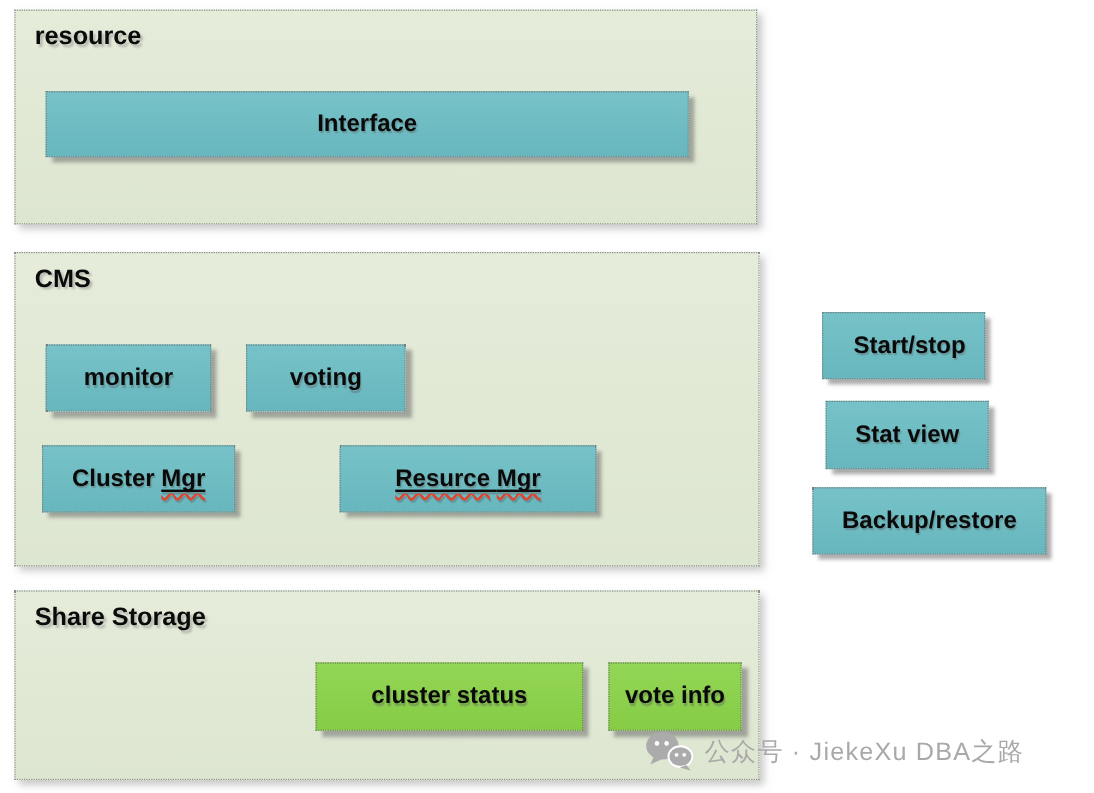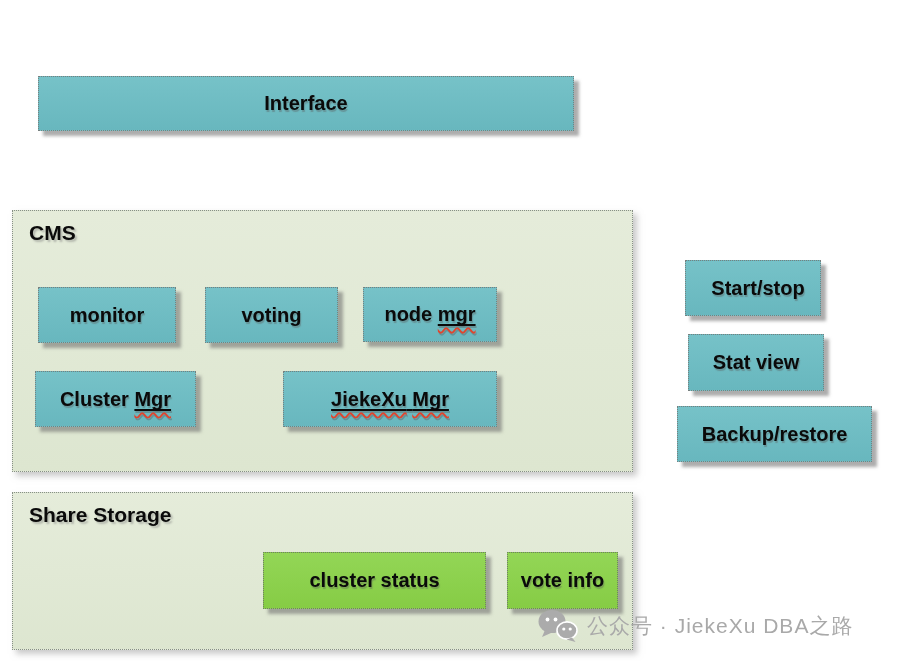--- a/index.html
+++ b/index.html
@@ -96,37 +96,39 @@
     letter-spacing: 1px;
     white-space: nowrap;
   }
   .watermark svg { display: block; }
 </style>
 </head>
 <body>
 
 <div class="canvas">
 
+  <section class="panel" id="p-resource">
+    <span class="panel-title">resource</span>
+  </section>
 
   <section class="panel" id="p-cms">
     <span class="panel-title">CMS</span>
   </section>
 
 
   <section class="panel" id="p-share">
     <span class="panel-title">Share Storage</span>
   </section>
 
   <div class="node teal" id="b-interface"><span>Interface</span></div>
 
   <div class="node teal" id="b-monitor"><span>monitor</span></div>
   <div class="node teal" id="b-voting"><span>voting</span></div>
-  <div class="node teal" id="b-nodemgr"><span>node </span><span class="u"><span class="wavy">mgr</span></span></div>
   <div class="node teal" id="b-clustermgr"><span>Cluster </span><span class="u"><span class="wavy">Mgr</span></span></div>
-  <div class="node teal" id="b-resurcemgr"><span class="u"><span class="wavy">JiekeXu</span></span><span class="u"> </span><span class="u"><span class="wavy">Mgr</span></span></div>
+  <div class="node teal" id="b-resurcemgr"><span class="u"><span class="wavy">Resurce</span></span><span class="u"> </span><span class="u"><span class="wavy">Mgr</span></span></div>
 
   <div class="node teal" id="b-startstop"><span>Start/stop</span></div>
   <div class="node teal" id="b-backuprestore"><span>Backup/restore</span></div>
   <div class="node teal" id="b-statview"><span>Stat view</span></div>
 
   <div class="node green" id="b-clusterstatus"><span>cluster status</span></div>
   <div class="node green" id="b-voteinfo"><span>vote info</span></div>
 
   <div class="watermark">
     <svg width="40" height="34" viewBox="0 0 40 34" aria-hidden="true">

